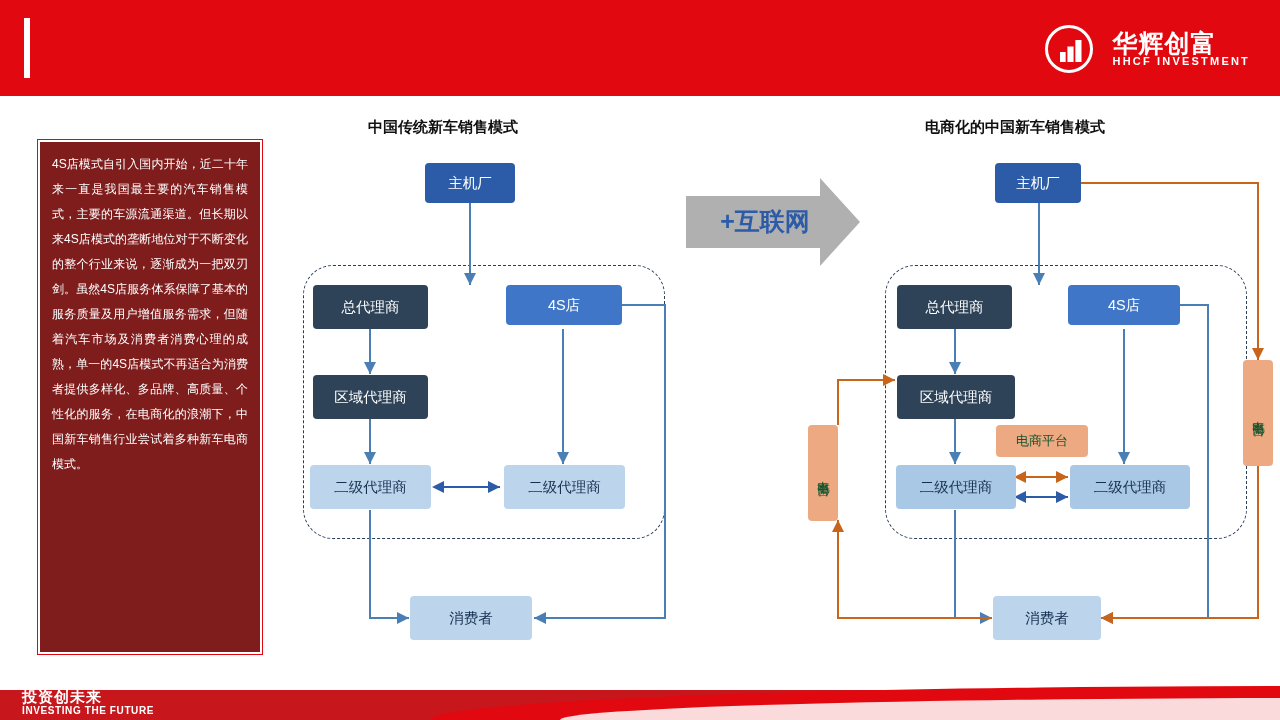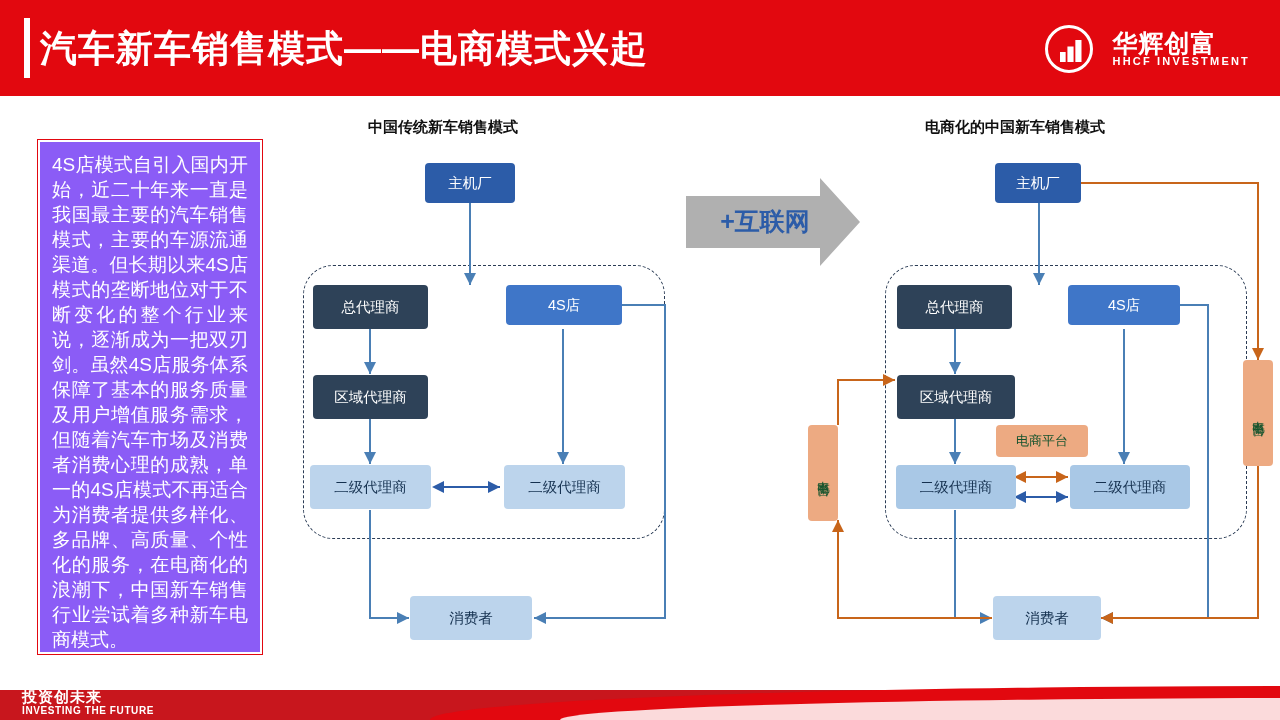--- a/index.html
+++ b/index.html
@@ -61,23 +61,23 @@
   }
   .footer-text{
     position:absolute;left:22px;bottom:4px;color:#ffffff;line-height:1.1;z-index:5;margin-top:31px;
   }
   .footer-cn{font-size:15px;font-weight:bold;letter-spacing:1px;}
   .footer-en{font-size:10px;font-weight:bold;letter-spacing:0.6px;}
 
   
   .side-note{
     position:absolute;left:38px;top:140px;width:224px;height:514px;
-    background:#8b5cf6;border:2px solid #ffffff;
+    background:#7f1d1d;border:2px solid #ffffff;
     box-shadow:0 0 0 1px #e2080f;
-    color:#ffffff;font-size:19px;line-height:25px;
+    color:#ffffff;font-size:12px;line-height:25px;
     padding:10px 12px;box-sizing:border-box;
     text-align:justify;
   }
 
   
   .sec-title{
     position:absolute;font-size:15px;font-weight:bold;color:#111;
     white-space:nowrap;
   }
   #title-left{left:368px;top:118px;}
@@ -115,21 +115,20 @@
   .big-arrow-label{
     position:absolute;left:700px;top:205px;width:130px;text-align:center;
     color:#2c5ca8;font-size:25px;font-weight:bold;
   }
 </style>
 </head>
 <body>
 
 <div class="header">
   <div class="header-bar-left"></div>
-  <div class="title">汽车新车销售模式——电商模式兴起</div>
   <div class="logo">
     <div class="logo-mark"></div>
     <div class="logo-text">
       <div class="logo-cn">华辉创富</div>
       <div class="logo-en">HHCF INVESTMENT</div>
     </div>
   </div>
 </div>
 
 <div class="side-note">4S店模式自引入国内开始，近二十年来一直是我国最主要的汽车销售模式，主要的车源流通渠道。但长期以来4S店模式的垄断地位对于不断变化的整个行业来说，逐渐成为一把双刃剑。虽然4S店服务体系保障了基本的服务质量及用户增值服务需求，但随着汽车市场及消费者消费心理的成熟，单一的4S店模式不再适合为消费者提供多样化、多品牌、高质量、个性化的服务，在电商化的浪潮下，中国新车销售行业尝试着多种新车电商模式。</div>

